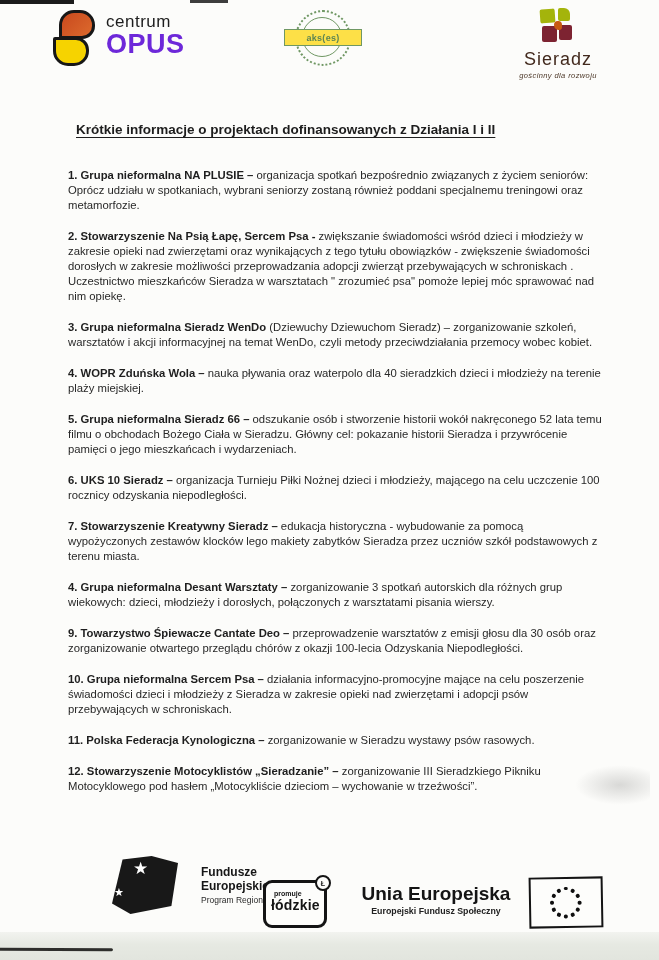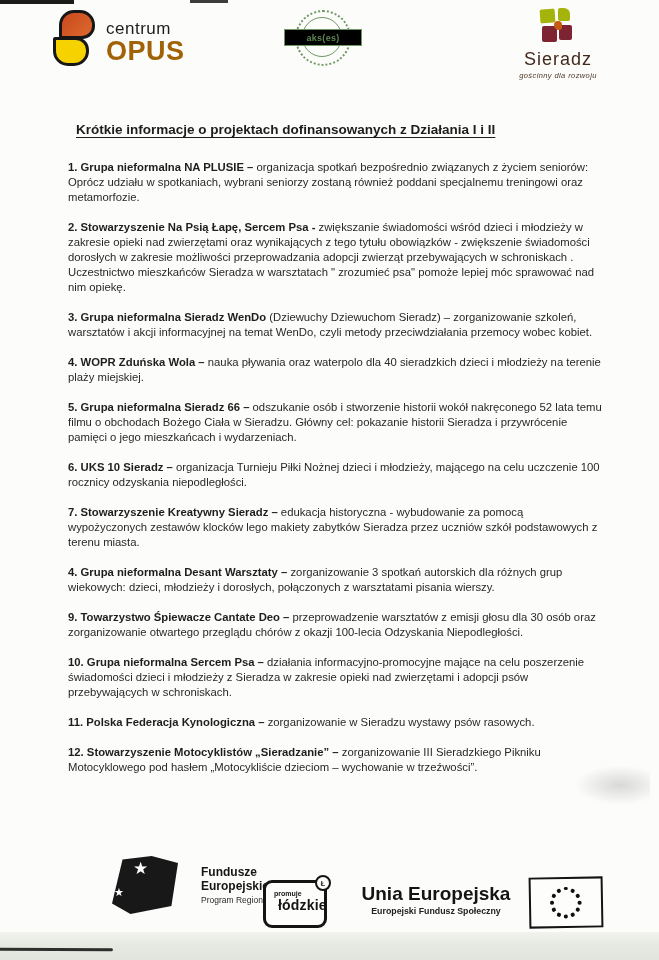--- a/index.html
+++ b/index.html
@@ -29,60 +29,60 @@
   }
   .bottom-line{
     position:absolute;left:0;top:948px;width:113px;height:3px;background:#2e2e2c;
     border-radius:0 2px 2px 0;transform:rotate(.2deg);
   }
   .smudge{
     position:absolute;left:575px;top:765px;width:75px;height:40px;
     background:radial-gradient(ellipse at 60% 50%, rgba(150,150,148,.35), rgba(150,150,148,0) 70%);
   }
   
-  .opus{position:absolute;left:50px;top:9px;display:flex;align-items:flex-end;}
+  .opus{position:absolute;left:50px;top:9px;display:flex;align-items:flex-start;}
   .opus-icon{position:relative;width:48px;height:56px;}
   .opus-icon .top-shape{
     position:absolute;left:9px;top:1px;width:30px;height:23px;
     background:linear-gradient(135deg,#c8491e,#dd6a2d);
     border:3px solid #171717;border-radius:15px 15px 13px 2px;
   }
   .opus-icon .bottom-shape{
     position:absolute;left:3px;top:28px;width:30px;height:23px;
     background:var(--opus-yellow);
     border:3px solid #171717;border-radius:2px 13px 15px 15px;
   }
   .opus-text{margin-left:8px;line-height:1;}
   .opus-text .l1{font-size:17px;letter-spacing:.5px;color:#1d1d1d;margin-top:4px;}
-  .opus-text .l2{font-size:27px;font-weight:bold;letter-spacing:.5px;color:#a16207;margin-top:1px;}
+  .opus-text .l2{font-size:27px;font-weight:bold;letter-spacing:.5px;color:#6d28d9;margin-top:1px;}
   .akses{position:absolute;left:284px;top:8px;width:76px;height:66px;}
   .akses .rosette{position:absolute;left:11px;top:2px;width:52px;height:52px;border-radius:50%;border:2px dotted var(--akses-green);}
   .akses .inner-ring{position:absolute;left:18px;top:9px;width:38px;height:38px;border-radius:50%;border:1.5px solid var(--akses-green);}
   .akses .ribbon{
-    position:absolute;left:0;top:21px;width:76px;height:15px;background:#000000;
+    position:absolute;left:0;top:21px;width:76px;height:15px;background:#fde047;
     border:1.5px solid var(--akses-green);display:flex;align-items:center;justify-content:center;
   }
   .akses .ribbon span{font-size:9px;font-weight:bold;color:#5d8553;letter-spacing:.3px;}
   .sieradz{position:absolute;left:503px;top:8px;width:110px;text-align:center;}
   .sieradz-icon{position:relative;width:42px;height:38px;margin:0 auto;}
   .sieradz-icon .b1{position:absolute;left:3px;top:1px;width:15px;height:14px;background:var(--sieradz-lime);border-radius:2px;transform:rotate(-4deg);}
   .sieradz-icon .b2{position:absolute;left:21px;top:0px;width:12px;height:13px;background:var(--sieradz-lime);border-radius:2px 6px 2px 2px;}
   .sieradz-icon .b3{position:absolute;left:5px;top:18px;width:15px;height:16px;background:var(--sieradz-maroon);border-radius:2px;}
   .sieradz-icon .b4{position:absolute;left:22px;top:17px;width:13px;height:15px;background:var(--sieradz-maroon);border-radius:2px;}
   .sieradz-icon .dot{position:absolute;left:17px;top:13px;width:8px;height:9px;background:#c75b12;border-radius:50% 50% 40% 60%;}
   .sieradz-name{font-size:18px;color:var(--sieradz-text);letter-spacing:1px;margin-top:3px;}
   .sieradz-tag{font-size:7.5px;font-style:italic;color:#4a3525;letter-spacing:.4px;margin-top:1px;}
   
   .doc-title{
     position:absolute;left:68px;top:122px;
     font-size:13.5px;font-weight:bold;color:#1d1d1d;
     text-decoration:underline;text-underline-offset:3px;padding-left:8px;
   }
   .doc-body{position:absolute;left:68px;top:152px;width:536px;}
-  .doc-body p{margin:8px 0 15px 0;font-size:11.3px;line-height:15px;color:var(--ink);}
+  .doc-body p{margin:16px 0 15px 0;font-size:11.3px;line-height:15px;color:var(--ink);}
   .doc-body p b{color:#1e1e1e;}
   
   .fe{position:absolute;left:112px;top:856px;display:flex;align-items:center;}
   .fe-flag{
     position:relative;width:66px;height:58px;background:#181818;
     clip-path:polygon(16% 6%,60% 0%,100% 12%,90% 86%,28% 100%,0% 82%);
   }
   .fe-flag .star-big{position:absolute;left:21px;top:2px;color:#fff;font-size:17px;}
   .fe-flag .star-small{position:absolute;left:2px;top:30px;color:#fff;font-size:11px;}
   .fe-text{margin-left:23px;line-height:1;}
@@ -91,21 +91,21 @@
   .lodzkie{
     position:absolute;left:263px;top:880px;width:58px;height:42px;
     border:3px solid #141414;border-radius:9px;background:#fdfdfb;
   }
   .lodzkie .reg{
     position:absolute;right:-7px;top:-8px;width:12px;height:12px;border-radius:50%;
     border:2px solid #141414;background:#fdfdfb;
     font-size:7px;font-weight:bold;color:#141414;display:flex;align-items:center;justify-content:center;
   }
   .lodzkie .small{font-size:7px;font-weight:bold;color:#141414;margin:7px 0 0 8px;line-height:1;}
-  .lodzkie .big{font-size:14px;font-weight:bold;color:#141414;margin:1px 0 0 12px;line-height:1;letter-spacing:.2px;}
+  .lodzkie .big{font-size:14px;font-weight:bold;color:#141414;margin:1px 0 0 5px;line-height:1;letter-spacing:.2px;}
   .eu-text{position:absolute;left:352px;top:884px;width:168px;text-align:center;line-height:1;}
   .eu-text .t1{font-size:19px;font-weight:bold;color:#141414;}
   .eu-text .t2{font-size:8.8px;font-weight:bold;color:#222;margin-top:4px;}
   .eu-flag{
     position:absolute;left:529px;top:877px;width:70px;height:47px;
     border:2.5px solid #141414;background:#fdfdfb;transform:rotate(-1deg);
   }
   .eu-stars{position:absolute;left:50%;top:50%;}
   .eu-stars span{
     position:absolute;left:-1.8px;top:-1.8px;width:3.6px;height:3.6px;

